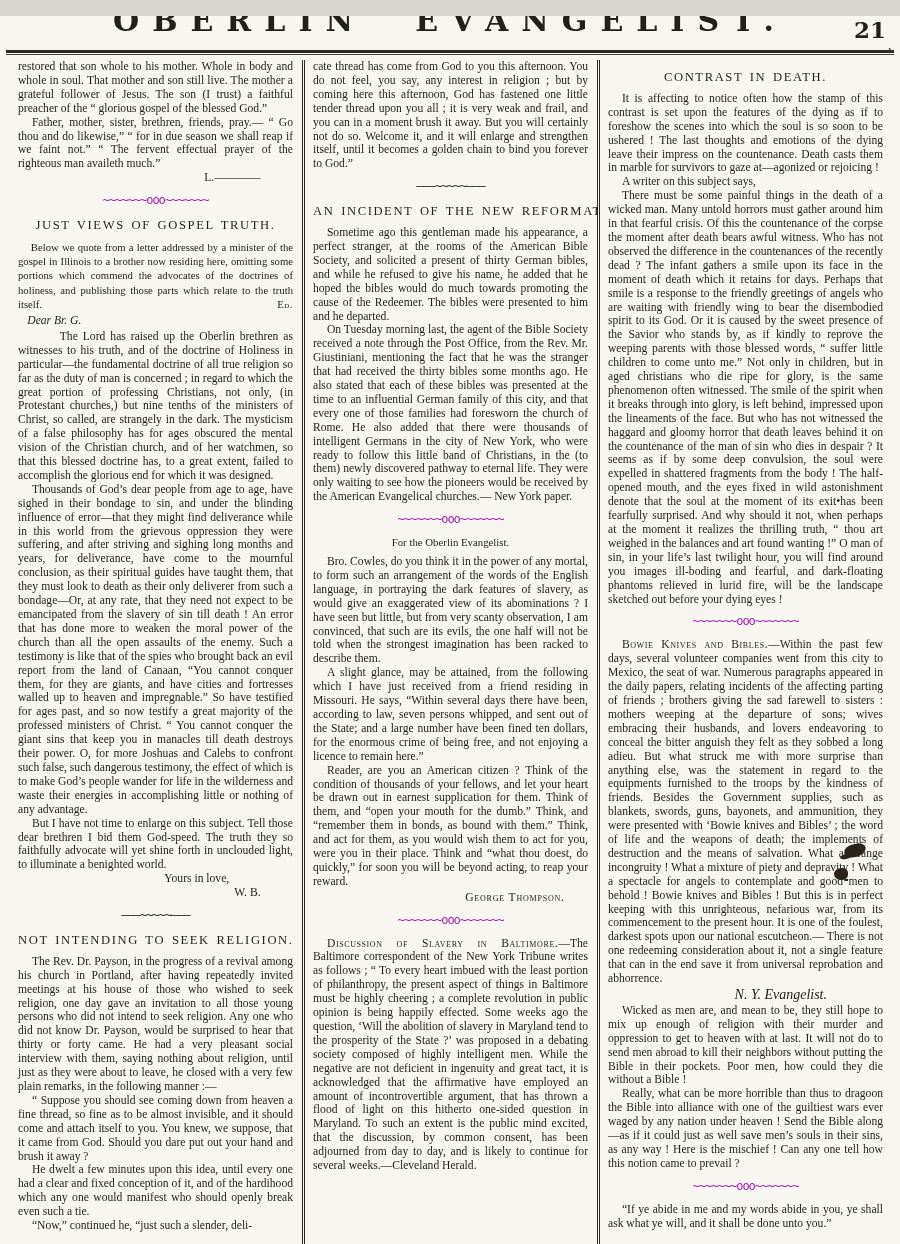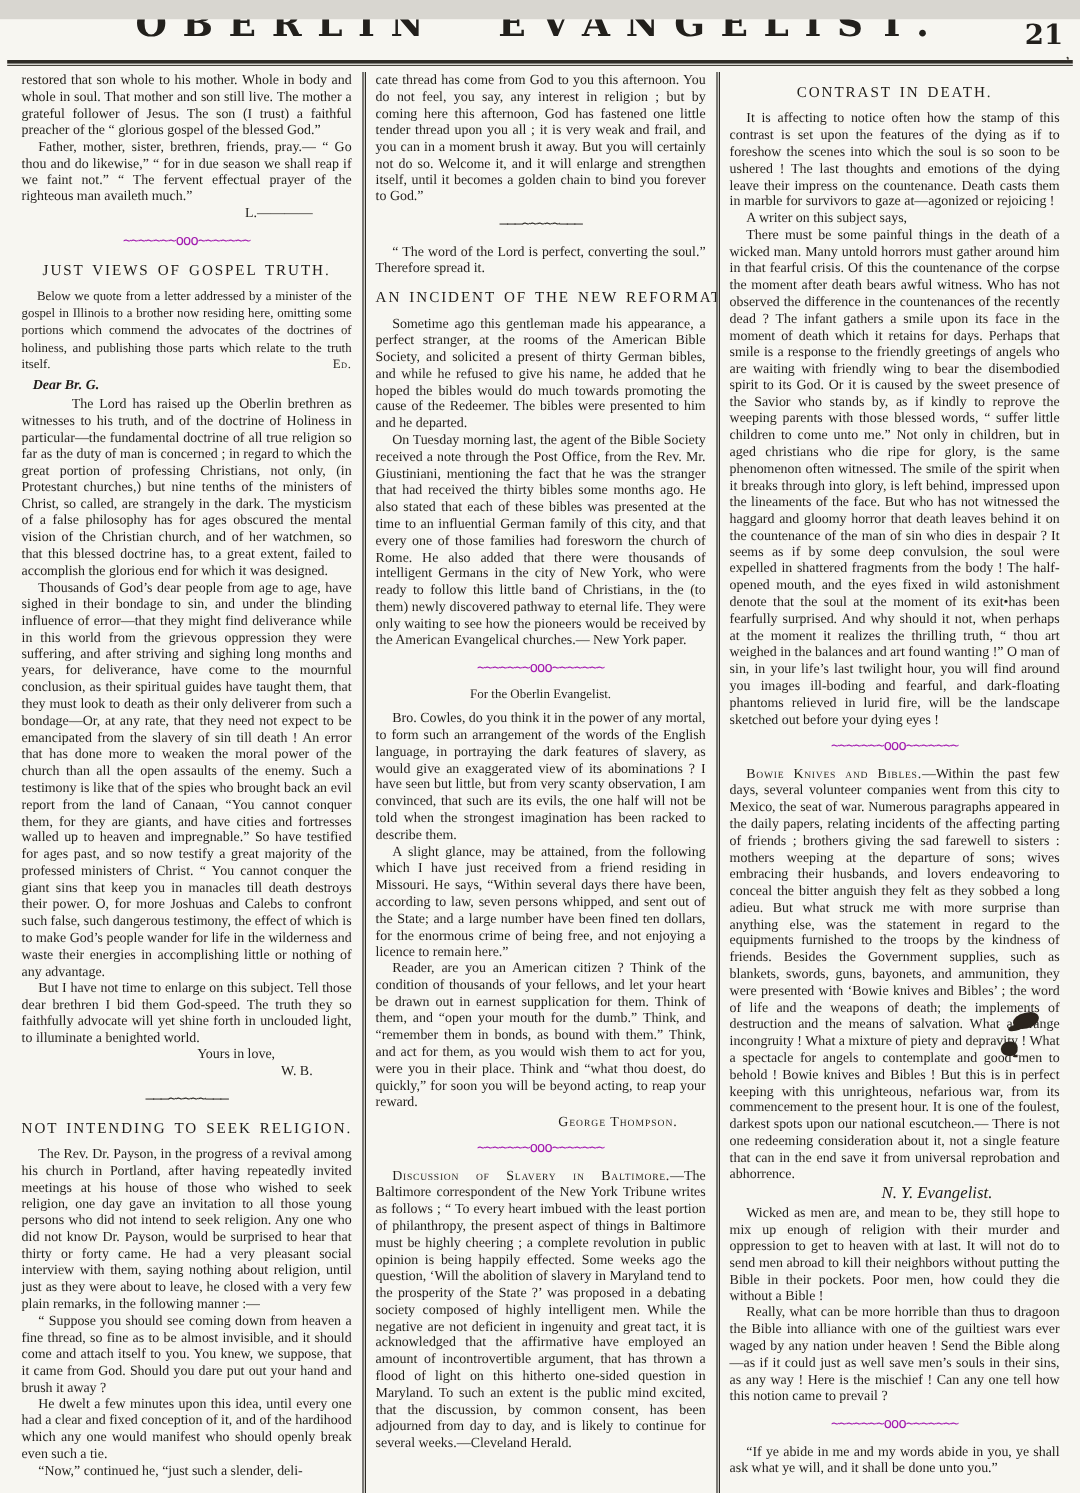--- a/index.html
+++ b/index.html
@@ -66,21 +66,21 @@
     text-align:center;
     font-size:12.6px;
     letter-spacing:1.6px;
     word-spacing:2px;
     margin:11px 0 7px 0;
     text-indent:0;
     white-space:nowrap;
   }
   .editor-note{font-size:10.7px;line-height:14.2px;text-indent:1.2em;}
   .editor-signoff{float:right;letter-spacing:0.5px;font-variant:small-caps;}
-  .salutation-italic{font-style:italic;font-weight:bold;text-indent:0.8em;margin:3px 0 2px 0;}
+  .salutation-italic{font-style:italic;font-weight:normal;text-indent:0.8em;margin:3px 0 2px 0;}
   .signature{text-align:right;padding-right:2.8em;text-indent:0;}
   .signature-first{padding-right:5.5em;}
   .signature-smallcaps{text-align:right;padding-right:2em;font-variant:small-caps;letter-spacing:0.8px;margin:2px 0;}
   .attribution{text-align:right;font-style:italic;font-size:14px;padding-right:4em;margin:2px 0;}
   .byline{text-align:center;text-indent:0;font-size:10.8px;margin:4px 0 5px 0;}
   .divider-squiggle{
     text-align:center;text-indent:0;
     letter-spacing:-1px;font-size:12px;
     margin:9px 0 9px 0;color:#a21caf;
     font-family:"DejaVu Sans Mono", monospace;
@@ -124,21 +124,20 @@
         <div class="block divider-rule">———~~~~~———</div>
         <div class="block heading">NOT INTENDING TO SEEK RELIGION.</div>
         <div class="block paragraph">The Rev. Dr. Payson, in the progress of a revival among his church in Portland, after having repeatedly invited meetings at his house of those who wished to seek religion, one day gave an invitation to all those young persons who did not intend to seek religion.  Any one who did not know Dr. Payson, would be surprised to hear that thirty or forty came.  He had a very pleasant social interview with them, saying nothing about religion, until just as they were about to leave, he closed with a very few plain remarks, in the following manner :—</div>
         <div class="block paragraph">“ Suppose you should see coming down from heaven a fine thread, so fine as to be almost invisible, and it should come and attach itself to you.  You knew, we suppose, that it came from God.  Should you dare put out your hand and brush it away ?</div>
         <div class="block paragraph">He dwelt a few minutes upon this idea, until every one had a clear and fixed conception of it, and of the hardihood which any one would manifest who should openly break even such a tie.</div>
         <div class="block paragraph">“Now,” continued he, “just such a slender, deli-</div>
       </div>
     <div class="column">
         <div class="block paragraph-noindent">cate thread has come from God to you this afternoon. You do not feel, you say, any interest in religion ; but by coming here this afternoon, God has fastened one little tender thread upon you all ; it is very weak and frail, and you can in a moment brush it away.  But you will certainly not do so.  Welcome it, and it will enlarge and strengthen itself, until it becomes a golden chain to bind you forever to God.”</div>
         <div class="block divider-rule">———~~~~~———</div>
-        <div class="block paragraph">“ The word of the Lord is perfect, converting the soul.”  Therefore spread it.</div>
         <div class="block heading">AN INCIDENT OF THE NEW REFORMATION.</div>
         <div class="block paragraph">Sometime ago this gentleman made his appearance, a perfect stranger, at the rooms of the American Bible Society, and solicited a present of thirty German bibles, and while he refused to give his name, he added that he hoped the bibles would do much towards promoting the cause of the Redeemer.  The bibles were presented to him and he departed.</div>
         <div class="block paragraph">On Tuesday morning last, the agent of the Bible Society received a note through the Post Office, from the Rev. Mr. Giustiniani, mentioning the fact that he was the stranger that had received the thirty bibles some months ago.  He also stated that each of these bibles was presented at the time to an influential German family of this city, and that every one of those families had foresworn the church of Rome.  He also added that there were thousands of intelligent Germans in the city of New York, who were ready to follow this little band of Christians, in the (to them) newly discovered pathway to eternal life.  They were only waiting to see how the pioneers would be received by the American Evangelical churches.— New York paper.</div>
         <div class="block divider-squiggle">~~~~~~~ooo~~~~~~~</div>
         <div class="block byline">For the Oberlin Evangelist.</div>
         <div class="block paragraph">Bro. Cowles, do you think it in the power of any mortal, to form such an arrangement of the words of the English language, in portraying the dark features of slavery, as would give an exaggerated view of its abominations ?  I have seen but little, but from very scanty observation, I am convinced, that such are its evils, the one half will not be told when the strongest imagination has been racked to describe them.</div>
         <div class="block paragraph">A slight glance, may be attained, from the following which I have just received from a friend residing in Missouri.  He says, “Within several days there have been, according to law, seven persons whipped, and sent out of the State; and a large number have been fined ten dollars, for the enormous crime of being free, and not enjoying a licence to remain here.”</div>
         <div class="block paragraph">Reader, are you an American citizen ?  Think of the condition of thousands of your fellows, and let your heart be drawn out in earnest supplication for them. Think of them, and “open your mouth for the dumb.” Think, and “remember them in bonds, as bound with them.”  Think, and act for them, as you would wish them to act for you, were you in their place.  Think and “what thou doest, do quickly,” for soon you will be beyond acting, to reap your reward.</div>
         <div class="block signature-smallcaps">George Thompson.</div>
         <div class="block divider-squiggle">~~~~~~~ooo~~~~~~~</div>

